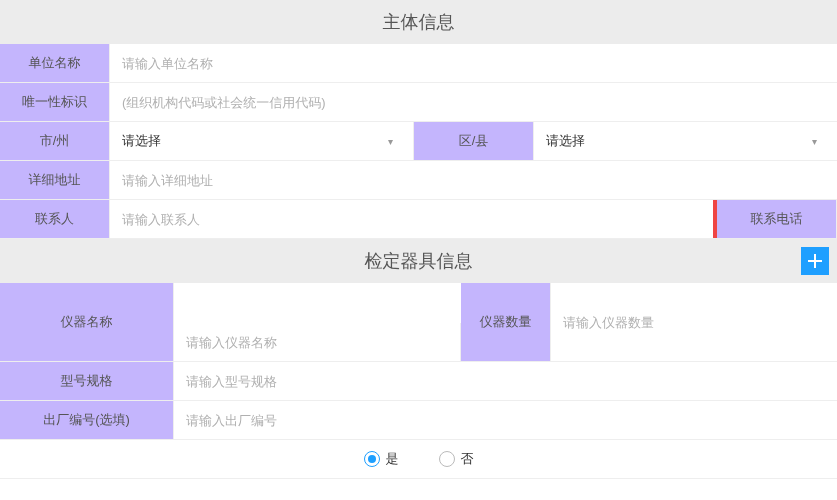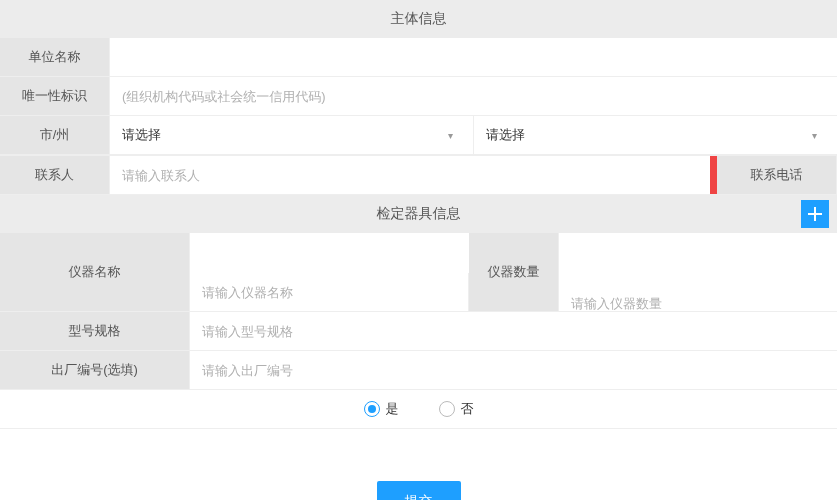--- a/index.html
+++ b/index.html
@@ -1,74 +1,82 @@
 <!DOCTYPE html>
 <html><head>
 <meta charset="utf-8">
 <style>
 * { box-sizing: border-box; margin: 0; padding: 0; }
 body { font-family: "Microsoft YaHei", Arial, sans-serif; font-size: 13px; color: #333; background: #fff; width: 837px; }
-.section-header { background: #ececec; text-align: center; padding: 10px 0; font-size: 14px; color: #555; position: relative; }
+.section-header { background: #ececec; text-align: center; padding: 10px 0; font-size: 18px; color: #555; position: relative; }
 .add-btn { position: absolute; right: 8px; top: 50%; transform: translateY(-50%); width: 28px; height: 28px; background: #1e9fff; display: flex; align-items: center; justify-content: center; cursor: pointer; }
 .add-btn svg { width: 14px; height: 14px; fill: #fff; }
 .form-row { display: flex; border-bottom: 1px solid #eee; background: #fff; }
 .form-row:nth-child(even){}
-.cell-label { background: #e5e5e5; color: #555; display: flex; align-items: center; justify-content: center; padding: 10px 8px; border-right: 1px solid #eee; flex-shrink: 0; }
+.cell-label { background: #c4b5fd; color: #555; display: flex; align-items: center; justify-content: center; padding: 10px 8px; border-right: 1px solid #eee; flex-shrink: 0; }
 .cell-input { flex: 1; display: flex; align-items: center; padding: 0 12px; min-height: 38px; position: relative; }
 .cell-input input[type="text"] { border: none; outline: none; width: 100%; font-size: 13px; color: #333; background: transparent; }
 .cell-input input::placeholder { color: #b0b0b0; }
 .select-text { color: #333; flex: 1; }
 .chevron { color: #999; font-size: 10px; margin-right: 8px; }
 .w-label-s { width: 110px; }
-.w-label-m { width: 190px; }
+.w-label-m { width: 174px; }
 .radio-wrap { display: flex; align-items: center; gap: 40px; }
 .radio-item { display: flex; align-items: center; gap: 6px; cursor: pointer; }
 .radio-circle { width: 16px; height: 16px; border: 1px solid #bbb; border-radius: 50%; display: flex; align-items: center; justify-content: center; }
 .radio-circle.checked { border-color: #1e9fff; }
 .radio-circle.checked::after { content: ""; width: 8px; height: 8px; background: #1e9fff; border-radius: 50%; }
 .submit-wrap { text-align: center; padding: 40px 0 20px; }
 .submit-btn { background: #1e9fff; color: #fff; border: none; padding: 12px 28px; font-size: 14px; cursor: pointer; border-radius: 2px; }
 .spacer { height: 12px; background: #fff; }
 </style>
 </head>
 <body>
 
 <div class="section-header">
   <span>主体信息</span>
 </div>
 
 <div class="form-row">
   <div class="cell-label w-label-s">单位名称</div>
+  <div class="cell-input">
+    <input type="text" placeholder="请输入单位名称" style="">
+  </div>
 </div>
 
 <div class="form-row">
   <div class="cell-label w-label-s">唯一性标识</div>
   <div class="cell-input">
     <input type="text" placeholder="(组织机构代码或社会统一信用代码)" style="">
   </div>
 </div>
 
 <div class="form-row">
   <div class="cell-label w-label-s">市/州</div>
   <div class="cell-input" style="flex:1;border-right:1px solid #eee;">
     <span class="select-text">请选择</span>
     <span class="chevron">▾</span>
   </div>
+  <div class="cell-label w-label-s" style="width:120px">区/县</div>
   <div class="cell-input" style="flex:1;">
     <span class="select-text">请选择</span>
     <span class="chevron">▾</span>
   </div>
 </div>
 
 <div class="form-row">
+  <div class="cell-label w-label-s">详细地址</div>
+  <div class="cell-input">
+    <input type="text" placeholder="请输入详细地址" style="">
+  </div>
 </div>
 
 <div class="form-row">
   <div class="cell-label w-label-s">联系人</div>
-  <div class="cell-input" style="flex:1;border-right:7px solid #ef4444;">
+  <div class="cell-input" style="flex:1;border-right:4px solid #ef4444;">
     <input type="text" placeholder="请输入联系人" style="">
   </div>
   <div class="cell-label w-label-s" style="width:120px">联系电话</div>
 </div>
 
 <div class="section-header">
   <span>检定器具信息</span>
   <div class="add-btn">
     <svg viewBox="0 0 14 14">
         <rect x="6" y="0" width="2" height="14"></rect>
@@ -76,21 +84,21 @@
       </svg>
   </div>
 </div>
 
 <div class="form-row">
   <div class="cell-label w-label-m">仪器名称</div>
   <div class="cell-input" style="flex:1;border-right:1px solid #eee;margin-top:40px;">
     <input type="text" placeholder="请输入仪器名称" style="">
   </div>
   <div class="cell-label" style="width:90px">仪器数量</div>
-  <div class="cell-input" style="flex:1;align-items:flex-end;">
+  <div class="cell-input" style="flex:1;">
     <input type="text" placeholder="请输入仪器数量" style="">
   </div>
 </div>
 
 <div class="form-row">
   <div class="cell-label w-label-m">型号规格</div>
   <div class="cell-input">
     <input type="text" placeholder="请输入型号规格" style="">
   </div>
 </div>

